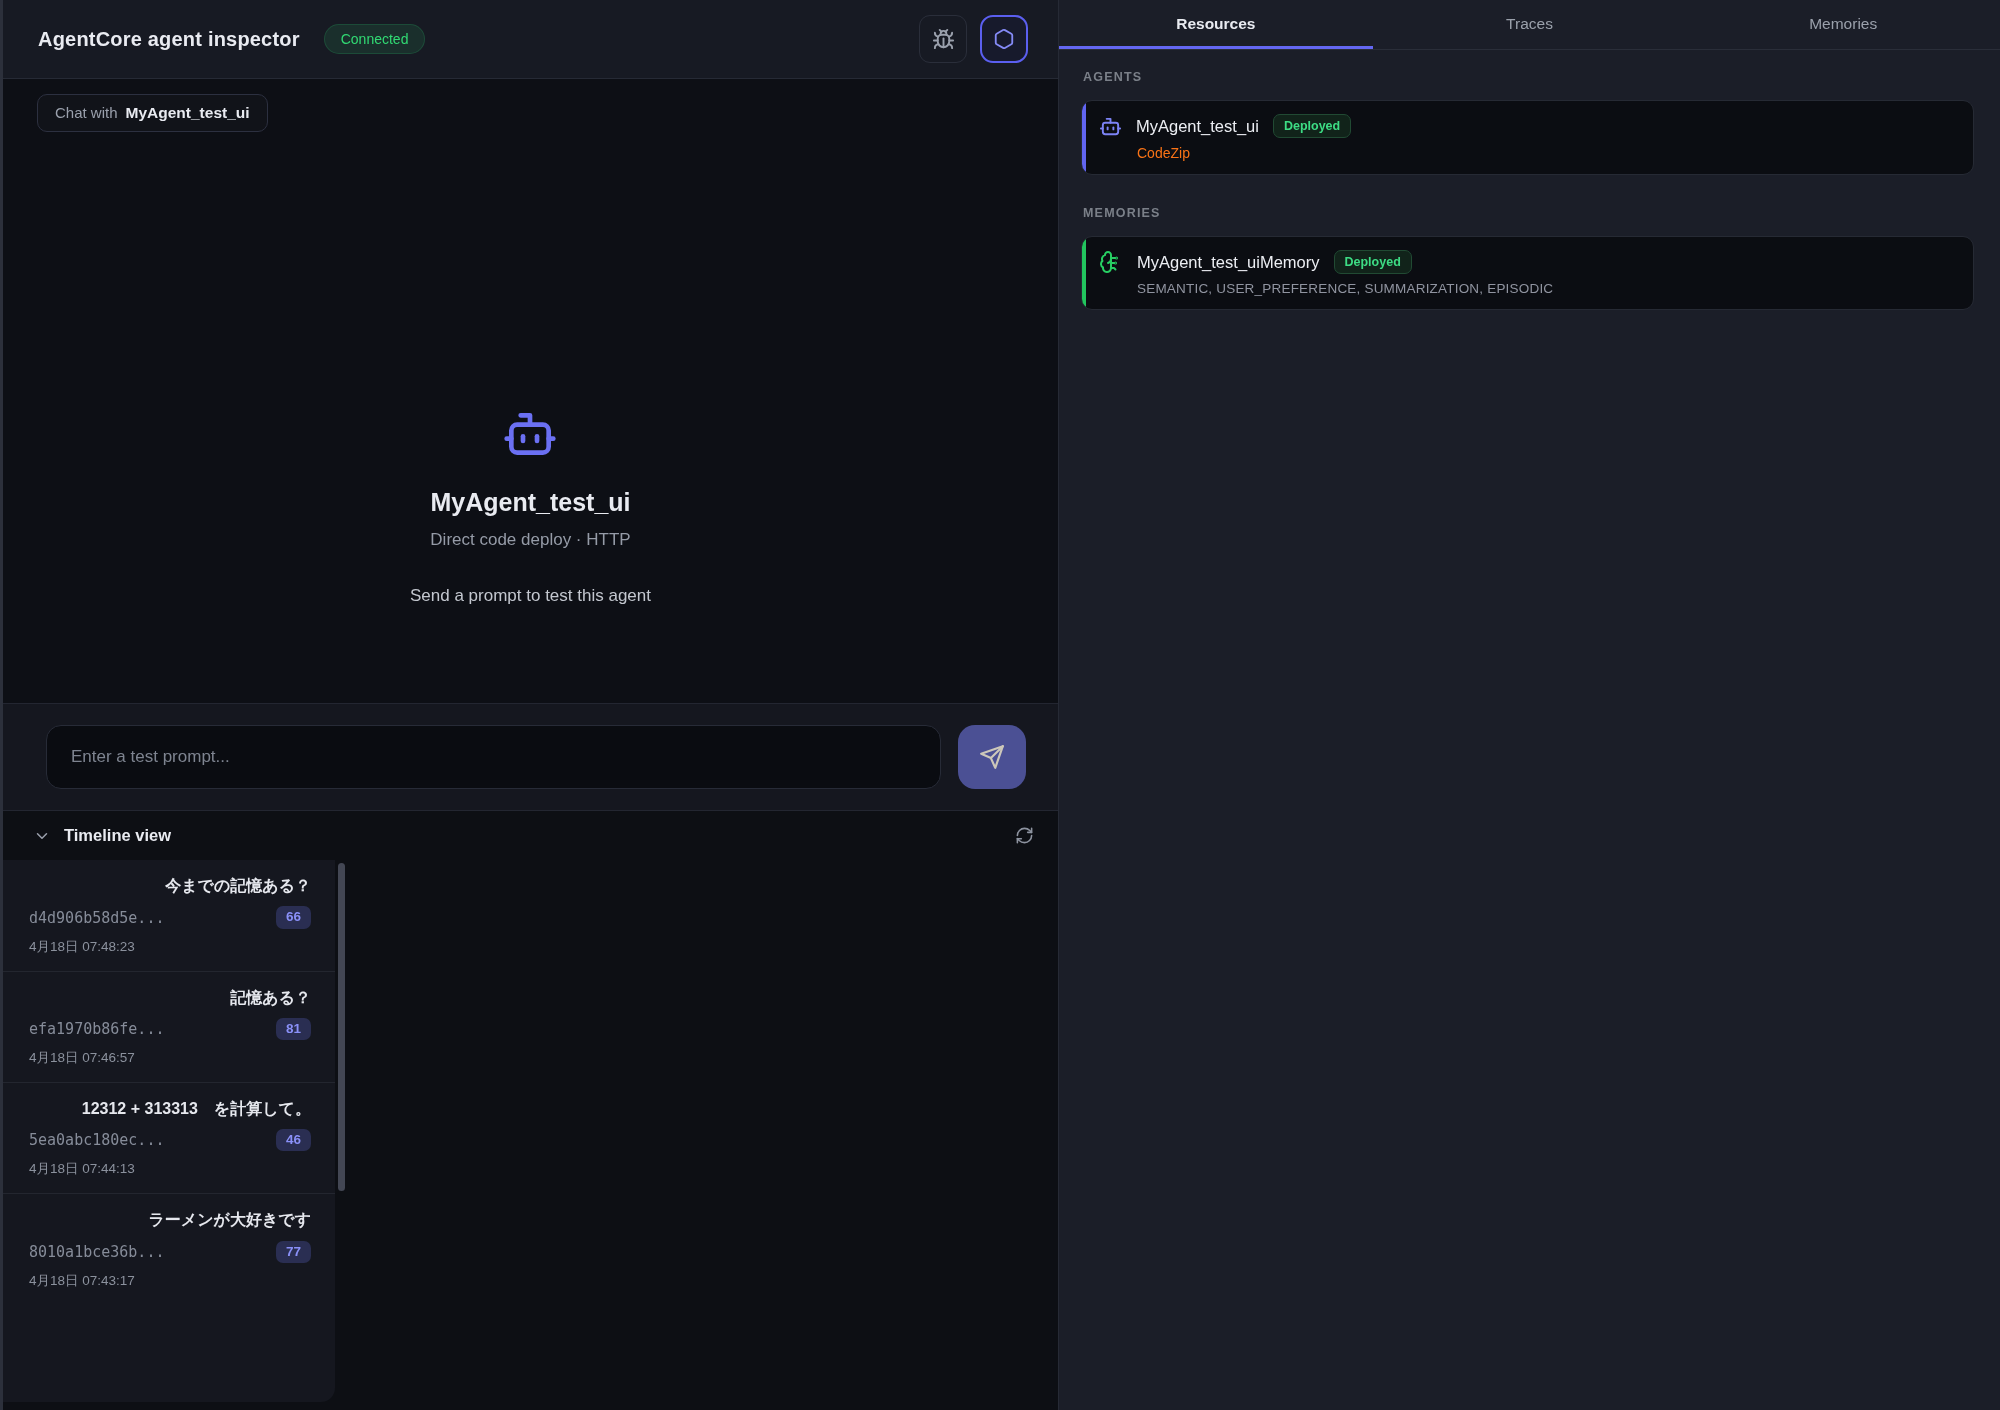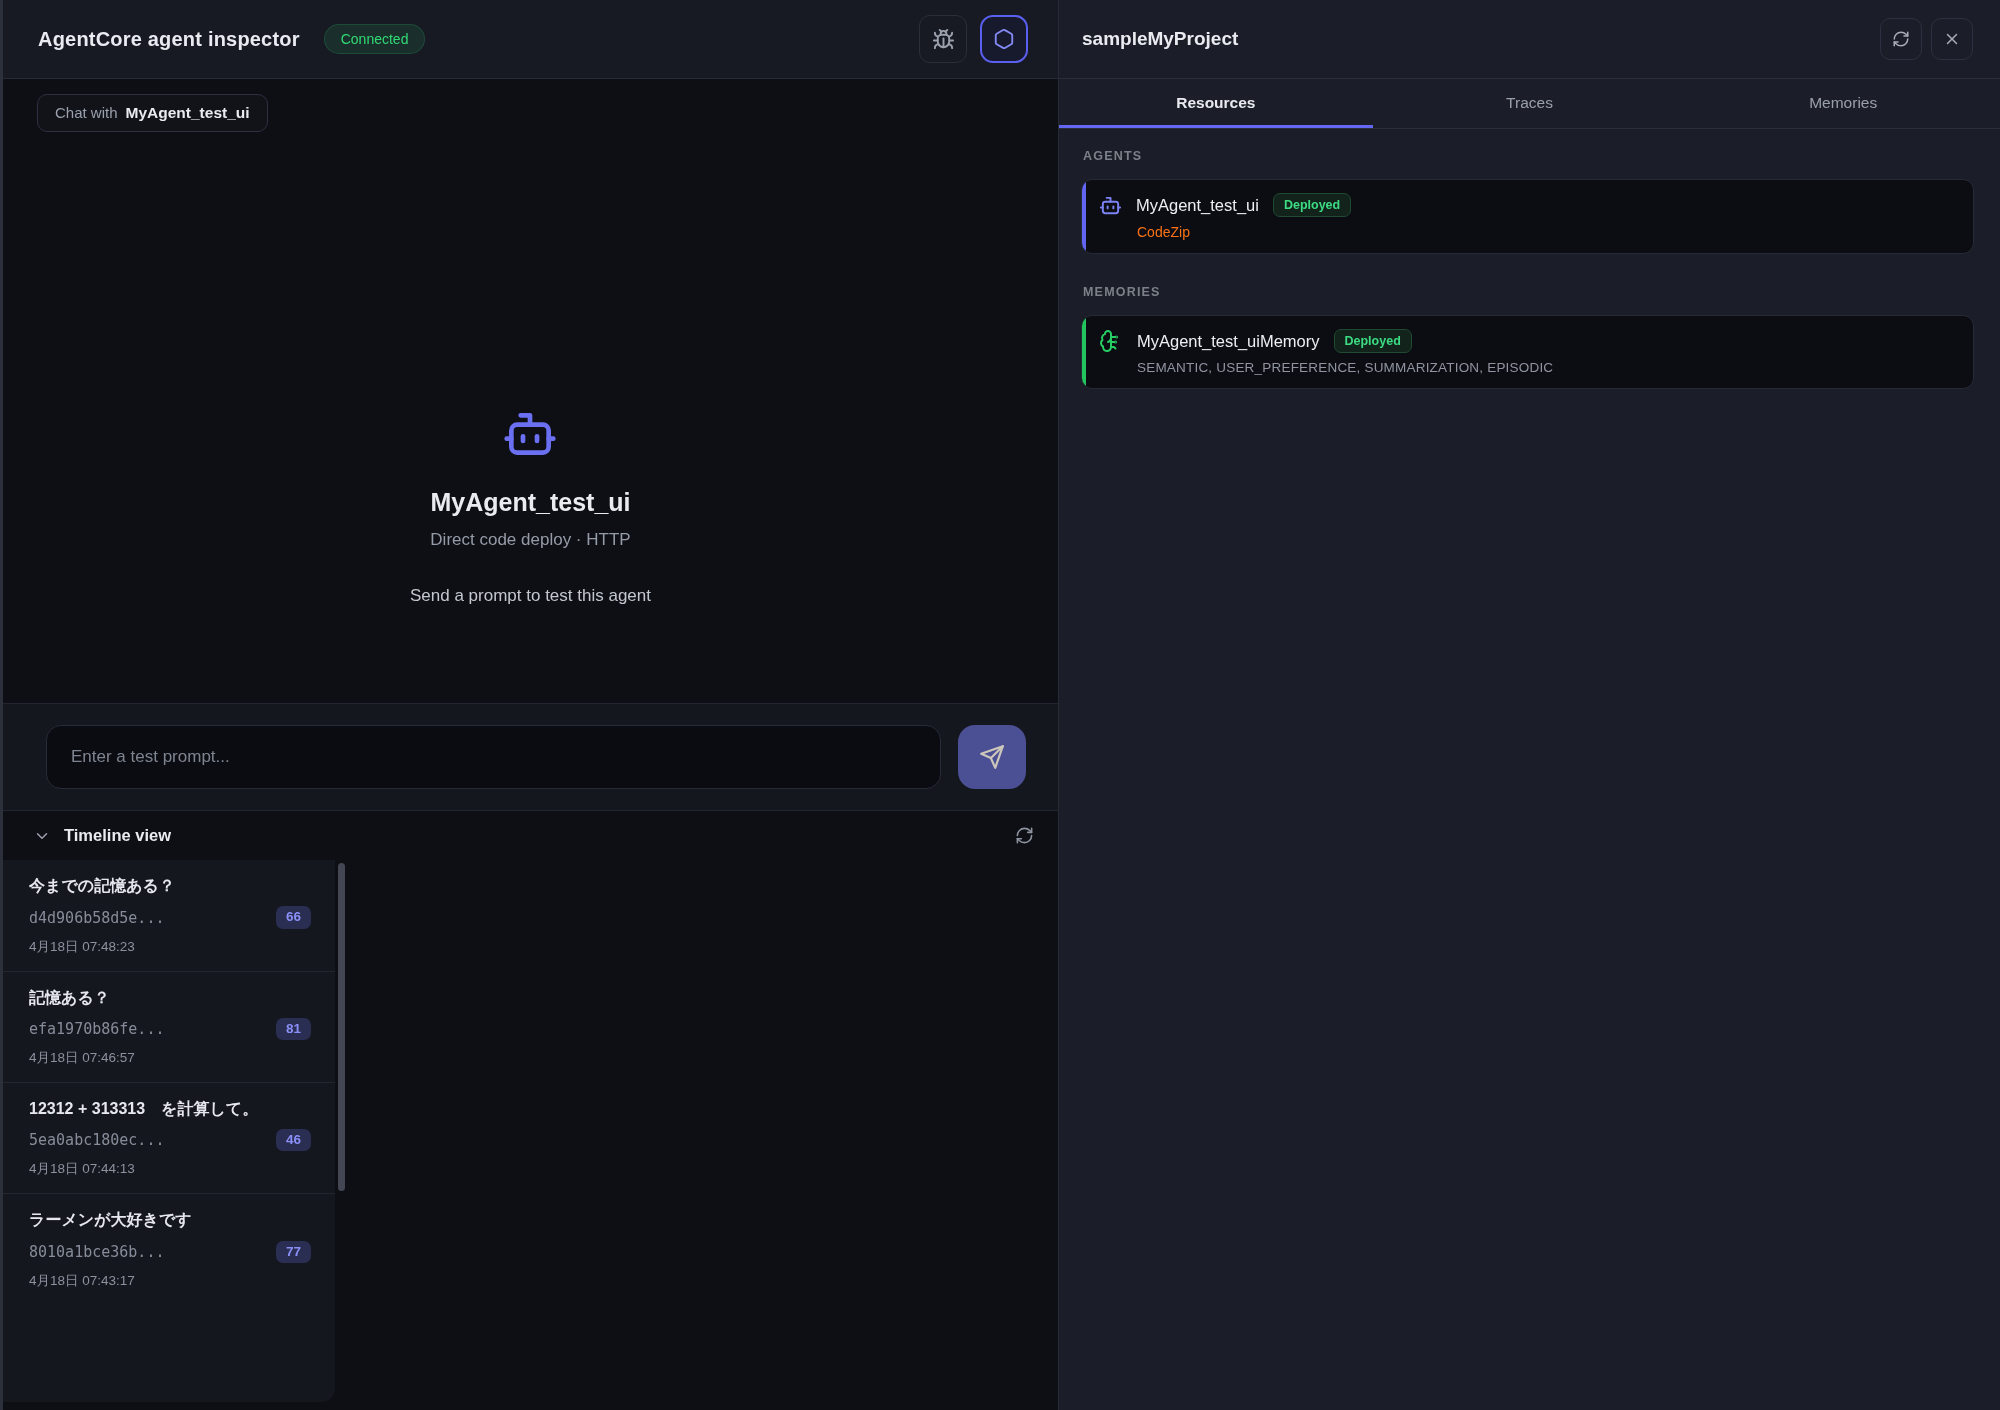--- a/index.html
+++ b/index.html
@@ -84,21 +84,21 @@
   .tl-refresh { color:#8d93a0; background:none; border:none; cursor:pointer; }
 
   .tl-body { flex:1 1 auto; display:flex; flex-direction:row; background:#0d0f14; min-height:0; }
   .tl-list {
     width:332px; flex:0 0 332px; background:#15171f;
     border-radius:0 0 14px 0; overflow:hidden; margin-bottom:8px;
     display:flex; flex-direction:column;
   }
   .tl-item { padding:16px 24px 15px 26px; cursor:pointer; }
   .tl-item + .tl-item { border-top:1px solid #23262f; }
-  .tl-item-title { font-size:16px; font-weight:bold; color:#e6e8ee; line-height:1.2; white-space:nowrap; overflow:hidden; }
+  .tl-item-title { font-size:16px; font-weight:bold; color:#e6e8ee; line-height:1.2; white-space:nowrap; overflow:hidden;text-align:right; }
   .tl-item-mid { display:flex; align-items:center; margin-top:11px; }
   .tl-item-id { font-family:"DejaVu Sans Mono", monospace; font-size:15px; color:#868c99; }
   .tl-item-mid .spacer { flex:1; }
   .count-badge {
     background:#2a2e52; color:#8a90f8; font-size:13.5px; font-weight:bold;
     border-radius:7px; padding:3px 10px; line-height:1.2;
   }
   .tl-item-time { margin-top:9px; font-size:13.5px; color:#8b919d; }
   .tl-scroll { width:13px; flex:0 0 13px; position:relative; }
   .tl-thumb {
@@ -292,42 +292,20 @@
     </div>
     <div class="tl-scroll">
       <div class="tl-thumb"></div>
     </div>
   </div>
 
 </div>
 
 <div class="right-panel">
 
-  <div class="rp-header">
-    <div class="rp-title">sampleMyProject</div>
-    <div class="spacer"></div>
-    <button class="rp-btn">
-      <span>
-        <svg width="18" height="18" viewBox="0 0 24 24" fill="none" stroke="currentColor" stroke-width="2" stroke-linecap="round" stroke-linejoin="round">
-          <path d="M3 12a9 9 0 0 1 9-9 9.75 9.75 0 0 1 6.74 2.74L21 8"></path>
-            <path d="M21 3v5h-5"></path>
-          <path d="M21 12a9 9 0 0 1-9 9 9.75 9.75 0 0 1-6.74-2.74L3 16"></path>
-            <path d="M3 21v-5h5"></path>
-        </svg>
-      </span>
-    </button>
-    <button class="rp-btn">
-      <span>
-        <svg width="18" height="18" viewBox="0 0 24 24" fill="none" stroke="currentColor" stroke-width="2" stroke-linecap="round" stroke-linejoin="round">
-          <path d="M18 6 6 18"></path>
-            <path d="m6 6 12 12"></path>
-        </svg>
-      </span>
-    </button>
-  </div>
 
   <div class="rp-tabs">
     <button class="rp-tab active">Resources</button>
     <button class="rp-tab">Traces</button>
     <button class="rp-tab">Memories</button>
   </div>
 
   <div class="rp-content">
 
     <div class="section-label">AGENTS</div>

